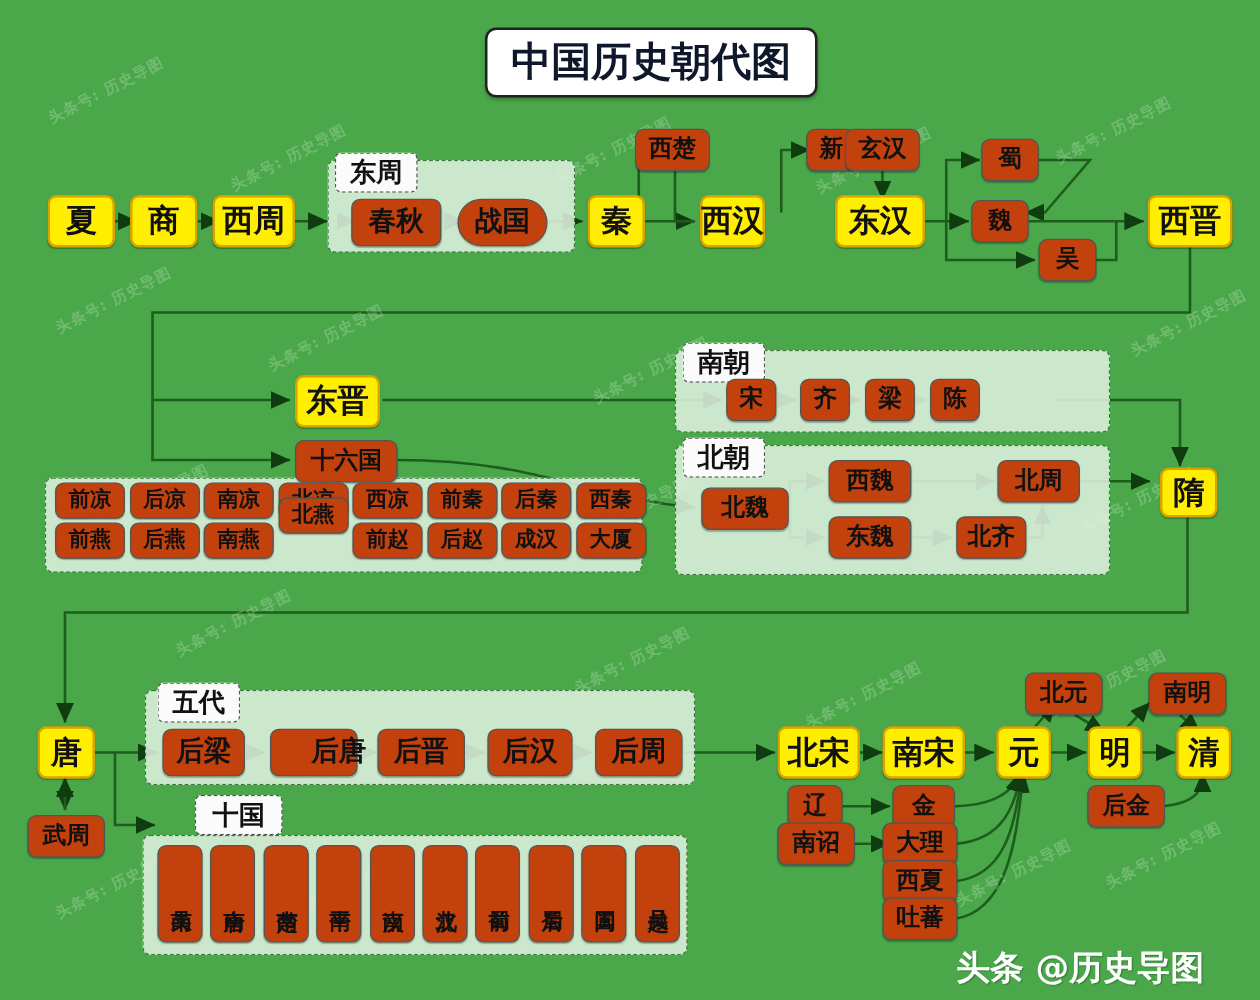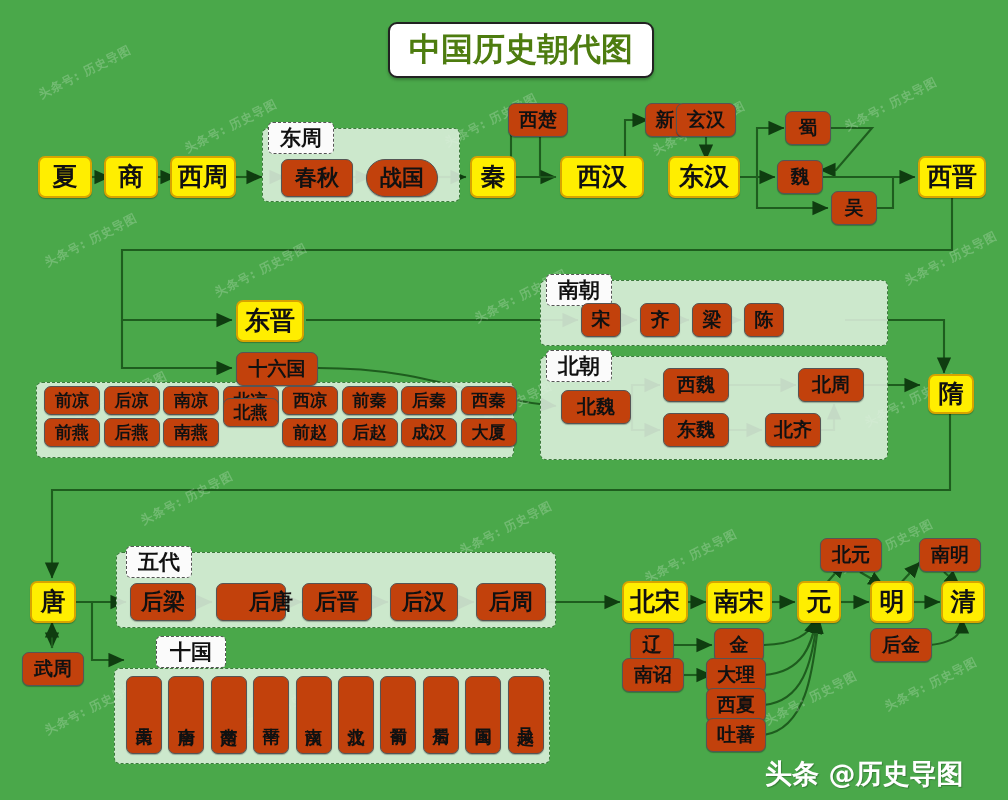--- a/index.html
+++ b/index.html
@@ -83,21 +83,21 @@
   }
 
   
   #title{
     position:absolute;
     left:388px;top:22px;width:262px;height:52px;
     display:flex;align-items:center;justify-content:center;
     background:#ffffff;
     border:2.5px solid #222;
     border-radius:9px;
-    font-size:32px;font-weight:bold;color:#4d7c0f;
+    font-size:32px;font-weight:bold;color:#0f172a;
     box-shadow:0 2px 3px rgba(0,0,0,0.25);
   }
   #subtitle{
     position:absolute;left:690px;top:30px;
     font-size:29px;font-weight:bold;
     color:#0d3f12;
     white-space:nowrap;
     text-shadow:1px 1px 0 rgba(255,255,255,0.25);
   }
   #footer-wm{
@@ -260,21 +260,21 @@
   <div class="grouplabel" style="left:124px;top:636px;width:70px;height:32px;margin-left:32px;">十国</div>
 
   <div class="node yellow" style="left:38px;top:156px;width:54px;height:42px;">夏</div>
   <div class="node yellow" style="left:104px;top:156px;width:54px;height:42px;">商</div>
   <div class="node yellow" style="left:170px;top:156px;width:66px;height:42px;">西周</div>
   <div class="node white" style="left:281px;top:159px;width:72px;height:38px;">春秋</div>
   <div class="node white" style="left:366px;top:159px;width:72px;height:38px;border-radius:19px;">战国</div>
   <div class="node yellow" style="left:470px;top:156px;width:46px;height:42px;">秦</div>
 
   <div class="node white small" style="left:508px;top:103px;width:60px;height:34px;">西楚</div>
-  <div class="node yellow" style="left:560px;top:156px;width:84px;height:42px;">西汉</div>
+  <div class="node yellow" style="left:560px;top:156px;width:52px;height:42px;">西汉</div>
   <div class="node white small" style="left:645px;top:103px;width:40px;height:34px;">新</div>
   <div class="node white small" style="left:676px;top:103px;width:60px;height:34px;">玄汉</div>
   <div class="node yellow" style="left:668px;top:156px;width:72px;height:42px;">东汉</div>
 
   <div class="node white small" style="left:785px;top:111px;width:46px;height:34px;">蜀</div>
   <div class="node white small" style="left:777px;top:160px;width:46px;height:34px;">魏</div>
   <div class="node white small" style="left:831px;top:191px;width:46px;height:34px;">吴</div>
   <div class="node yellow" style="left:918px;top:156px;width:68px;height:42px;">西晋</div>
 
   <div class="node yellow" style="left:236px;top:300px;width:68px;height:42px;">东晋</div>

